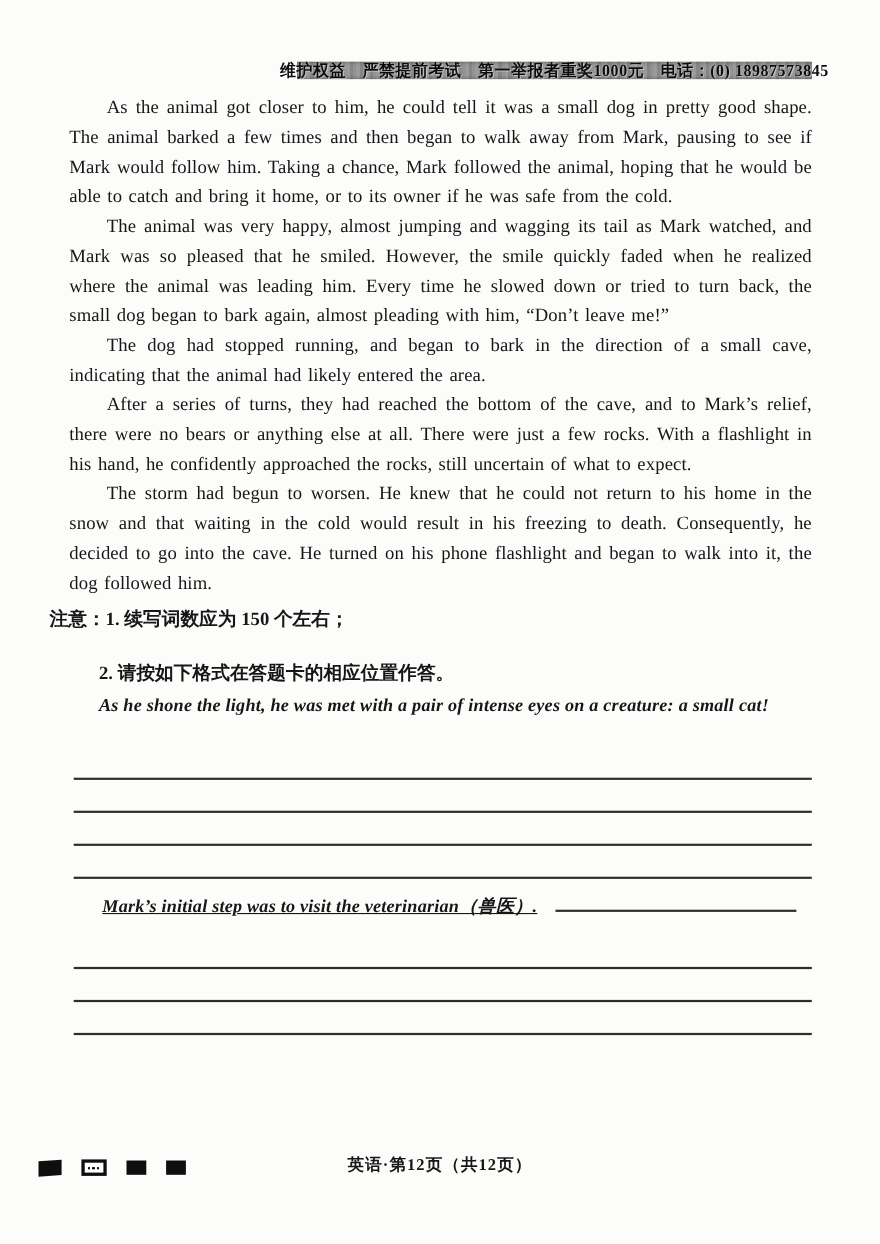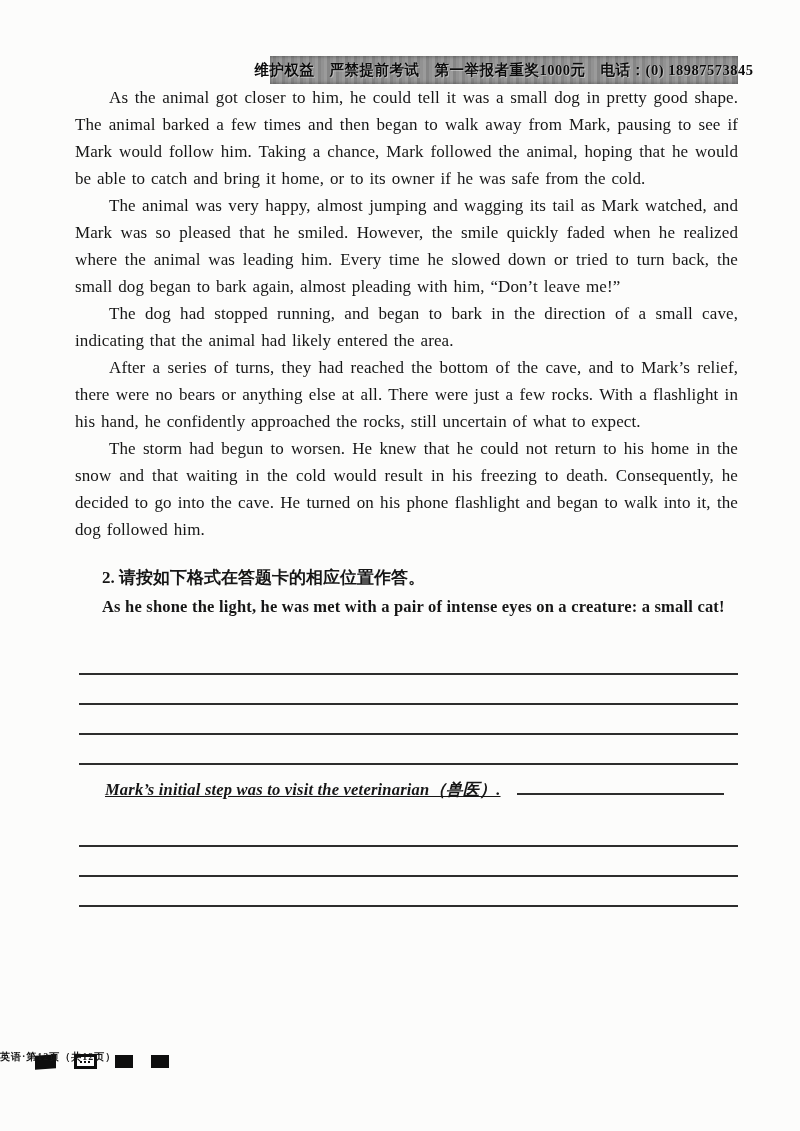--- a/index.html
+++ b/index.html
@@ -11,39 +11,39 @@
     background: #fcfcfb;
     font-family: "Liberation Serif", "DejaVu Serif", serif;
     color: #161616;
     overflow: hidden;
   }
 
   
   .banner {
     position: absolute;
     left: 270px; top: 56px;
-    width: 468px; height: 28px;
+    width: 468px; height: 16px;
     display: flex; align-items: center; justify-content: center;
     background: repeating-linear-gradient(90deg, #9b9b9b 0 3px, #868686 3px 6px, #929292 6px 9px);
     box-shadow: inset 0 0 4px rgba(0,0,0,.45);
   }
   .banner span {
     font-size: 14.5px;
     font-weight: 700;
     letter-spacing: .5px;
     color: #0c0c0c;
     text-shadow: 0 0 1px rgba(255,255,255,.65), 1px 1px 0 rgba(255,255,255,.35);
     white-space: nowrap;
     transform: scaleY(1.05);
   }
 
   
   .content {
     position: absolute;
-    left: 75px; right: 62px; top: 84px;
+    left: 63px; right: 62px; top: 84px;
   }
   .content p.para {
     margin: 0;
     font-size: 17px;
     line-height: 27px;
     text-align: justify;
     text-indent: 2em;
     letter-spacing: .1px;
     word-spacing: 1.5px;
   }
@@ -61,20 +61,21 @@
     font-weight: 600;
     margin-top: 21px;
   }
 
   
   .prompt1 {
     margin: 1px 0 0 0;
     font-size: 16.5px;
     line-height: 28px;
     text-indent: 27px;
+    font-style: italic;
     font-weight: 600;
     letter-spacing: .2px;
   }
   .lines-block { margin-top: 24px; margin-left: 4px; }
   .blank-line {
     height: 28px;
     border-bottom: 2px solid #2d2d2d;
   }
   .lines-block.second { margin-top: 16px; }
 
@@ -98,21 +99,22 @@
     height: 14px;
     margin-left: 16px;
     margin-right: 14px;
   }
 
   
   .footer-label {
     position: absolute;
     left: 0; right: 0;
     top: 1050px;
-    font-size: 10px;
+    text-align: center;
+    font-size: 15px;
     font-weight: 700;
     letter-spacing: 1px;
   }
   .reg-marks { position: absolute; left: 35px; top: 1054px; display: flex; gap: 18px; align-items: center; }
   .reg-mark { width: 21px; height: 14px; background: #0e0e0e; }
   .reg-mark.skew { transform: skewY(-4deg); }
   .reg-mark.outlined {
     background: #fff;
     border: 3px solid #0e0e0e;
     width: 17px; height: 9px;
@@ -134,20 +136,21 @@
   </div>
 
   <div class="content">
     <p class="para">As the animal got closer to him, he could tell it was a small dog in pretty good shape. The animal barked a few times and then began to walk away from Mark, pausing to see if Mark would follow him. Taking a chance, Mark followed the animal, hoping that he would be able to catch and bring it home, or to its owner if he was safe from the cold.</p>
     <p class="para">The animal was very happy, almost jumping and wagging its tail as Mark watched, and Mark was so pleased that he smiled. However, the smile quickly faded when he realized where the animal was leading him. Every time he slowed down or tried to turn back, the small dog began to bark again, almost pleading with him, “Don’t leave me!”</p>
     <p class="para">The dog had stopped running, and began to bark in the direction of a small cave, indicating that the animal had likely entered the area.</p>
     <p class="para">After a series of turns, they had reached the bottom of the cave, and to Mark’s relief, there were no bears or anything else at all. There were just a few rocks. With a flashlight in his hand, he confidently approached the rocks, still uncertain of what to expect.</p>
     <p class="para">The storm had begun to worsen. He knew that he could not return to his home in the snow and that waiting in the cold would result in his freezing to death. Consequently, he decided to go into the cave. He turned on his phone flashlight and began to walk into it, the dog followed him.</p>
 
     <div class="notes">
+      <div class="note-line1">注意：1. 续写词数应为 150 个左右；</div>
       <div class="note-line2">2. 请按如下格式在答题卡的相应位置作答。</div>
     </div>
 
     <p class="prompt1">As he shone the light, he was met with a pair of intense eyes on a creature: a small cat!</p>
 
     <div class="lines-block first" id="lines-block-1">
         <div class="blank-line"></div>
         <div class="blank-line"></div>
         <div class="blank-line"></div>
         <div class="blank-line"></div>

